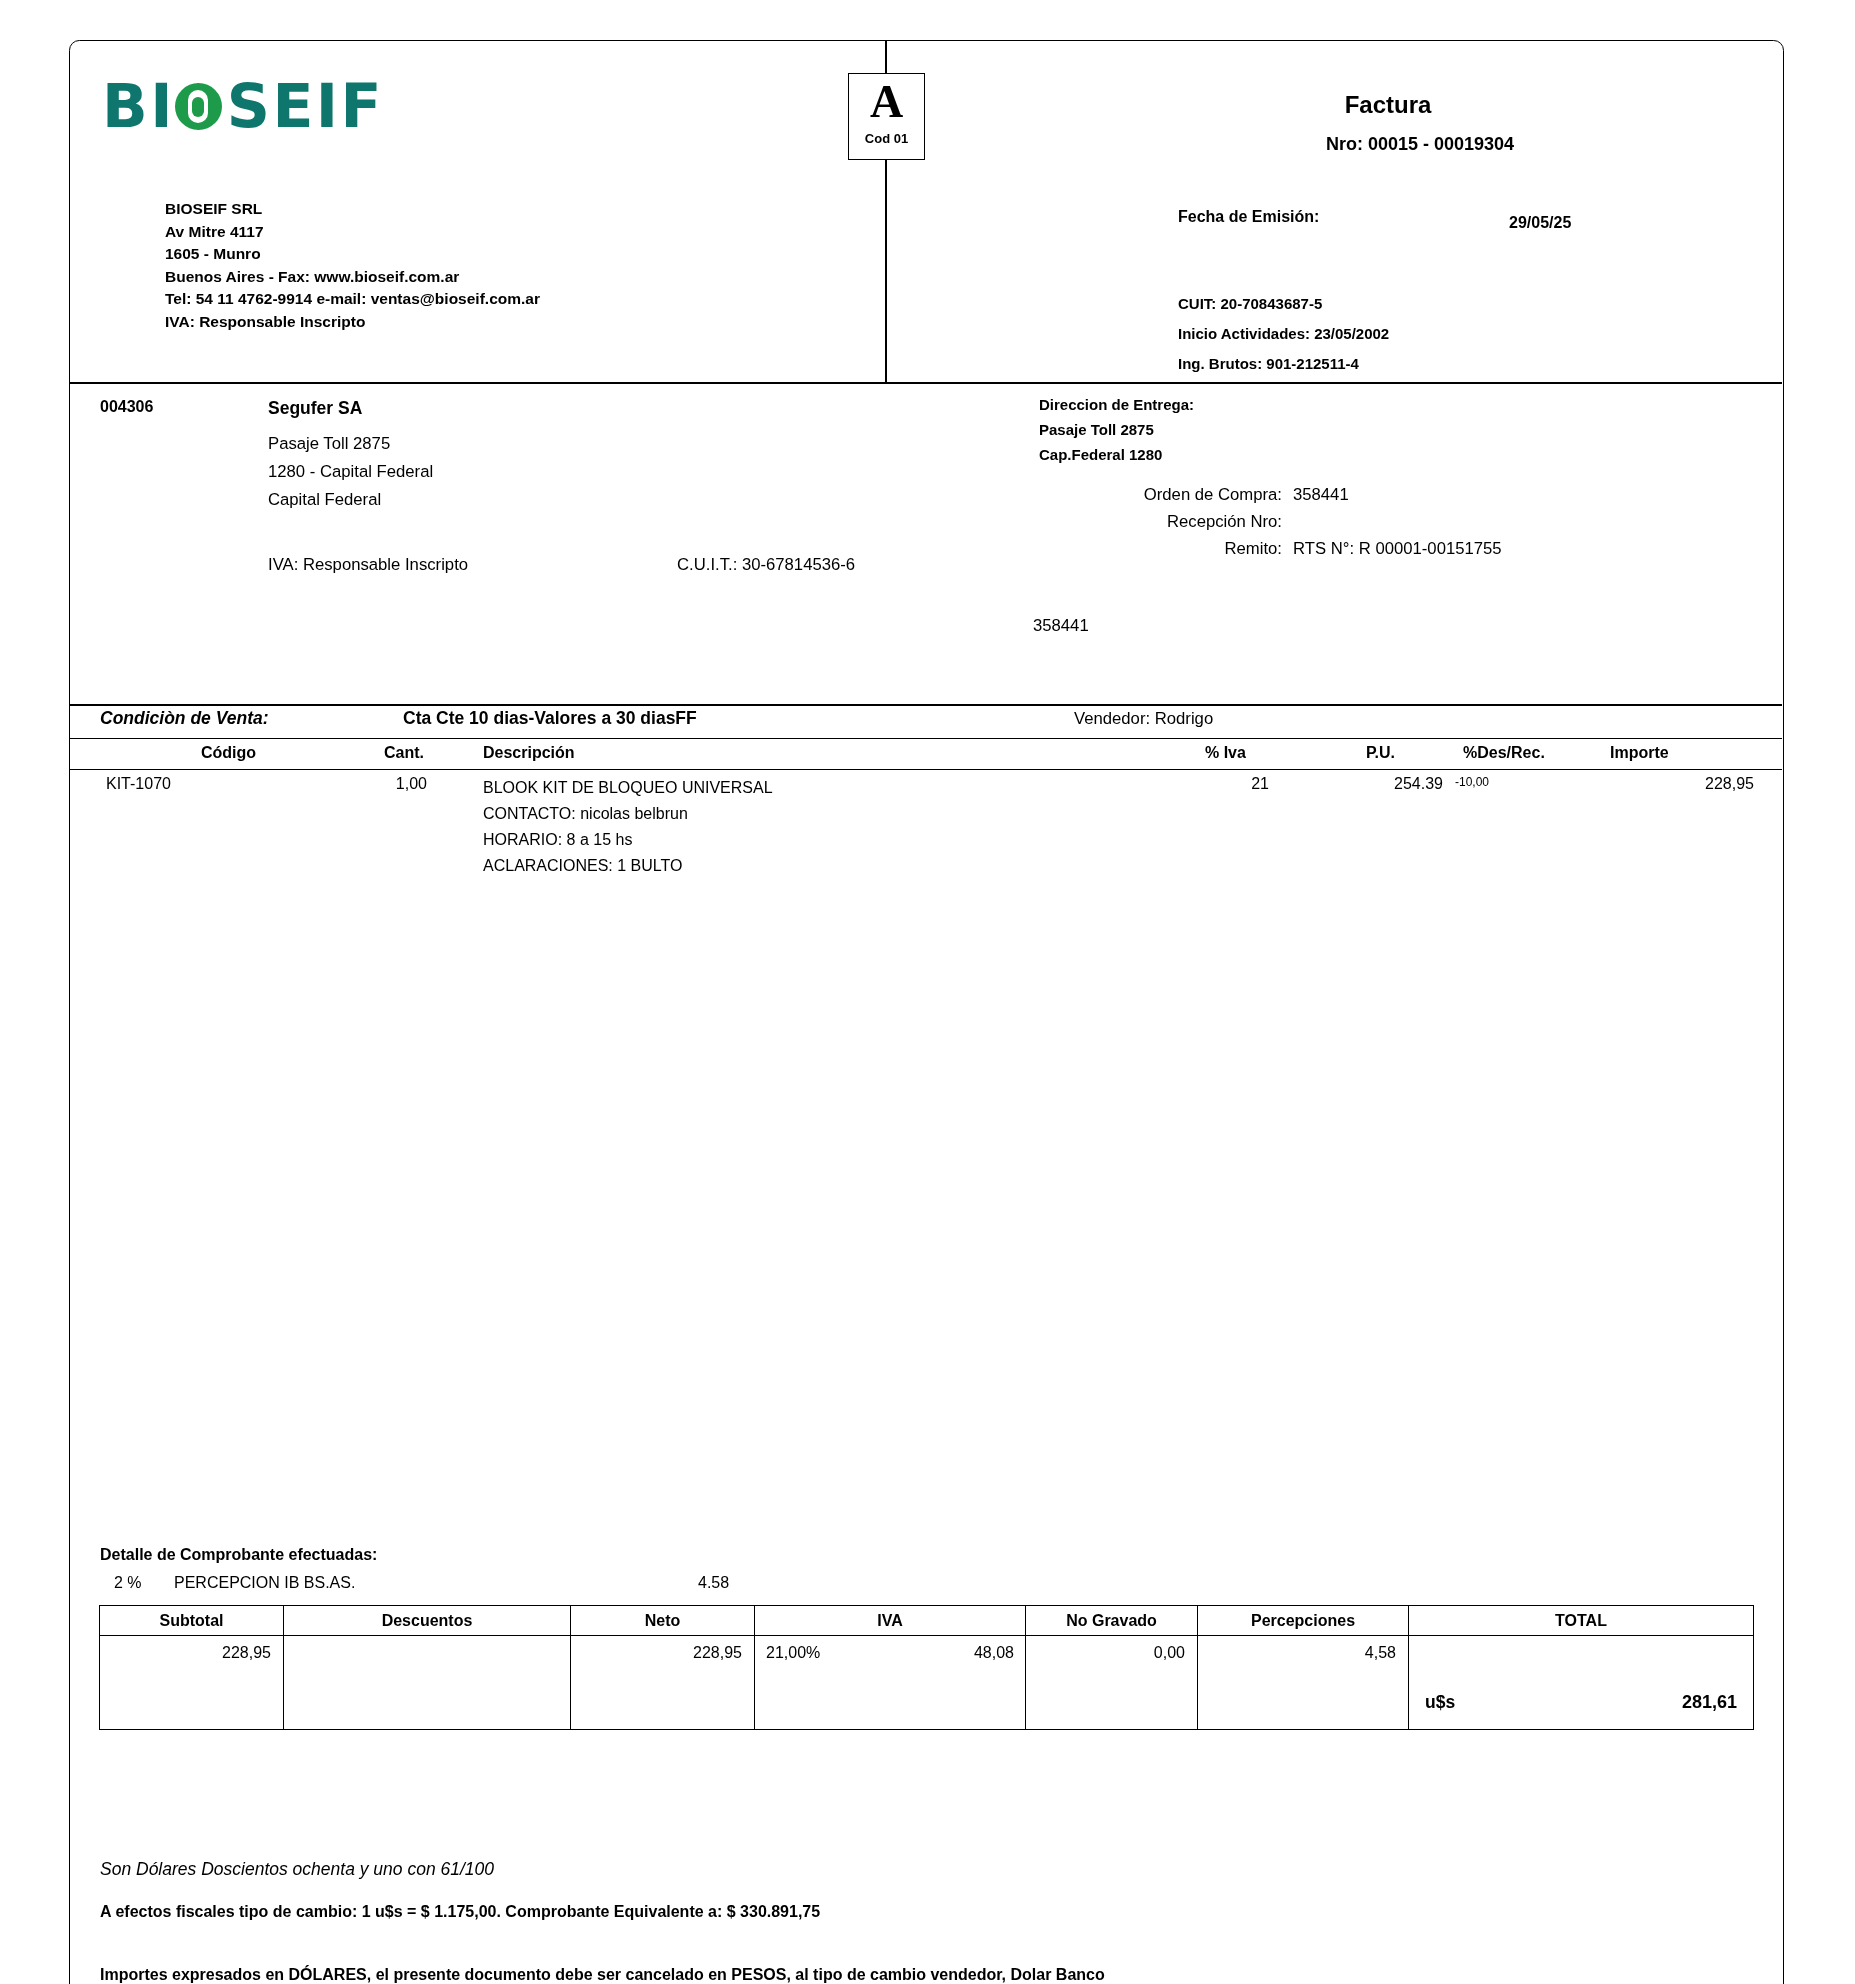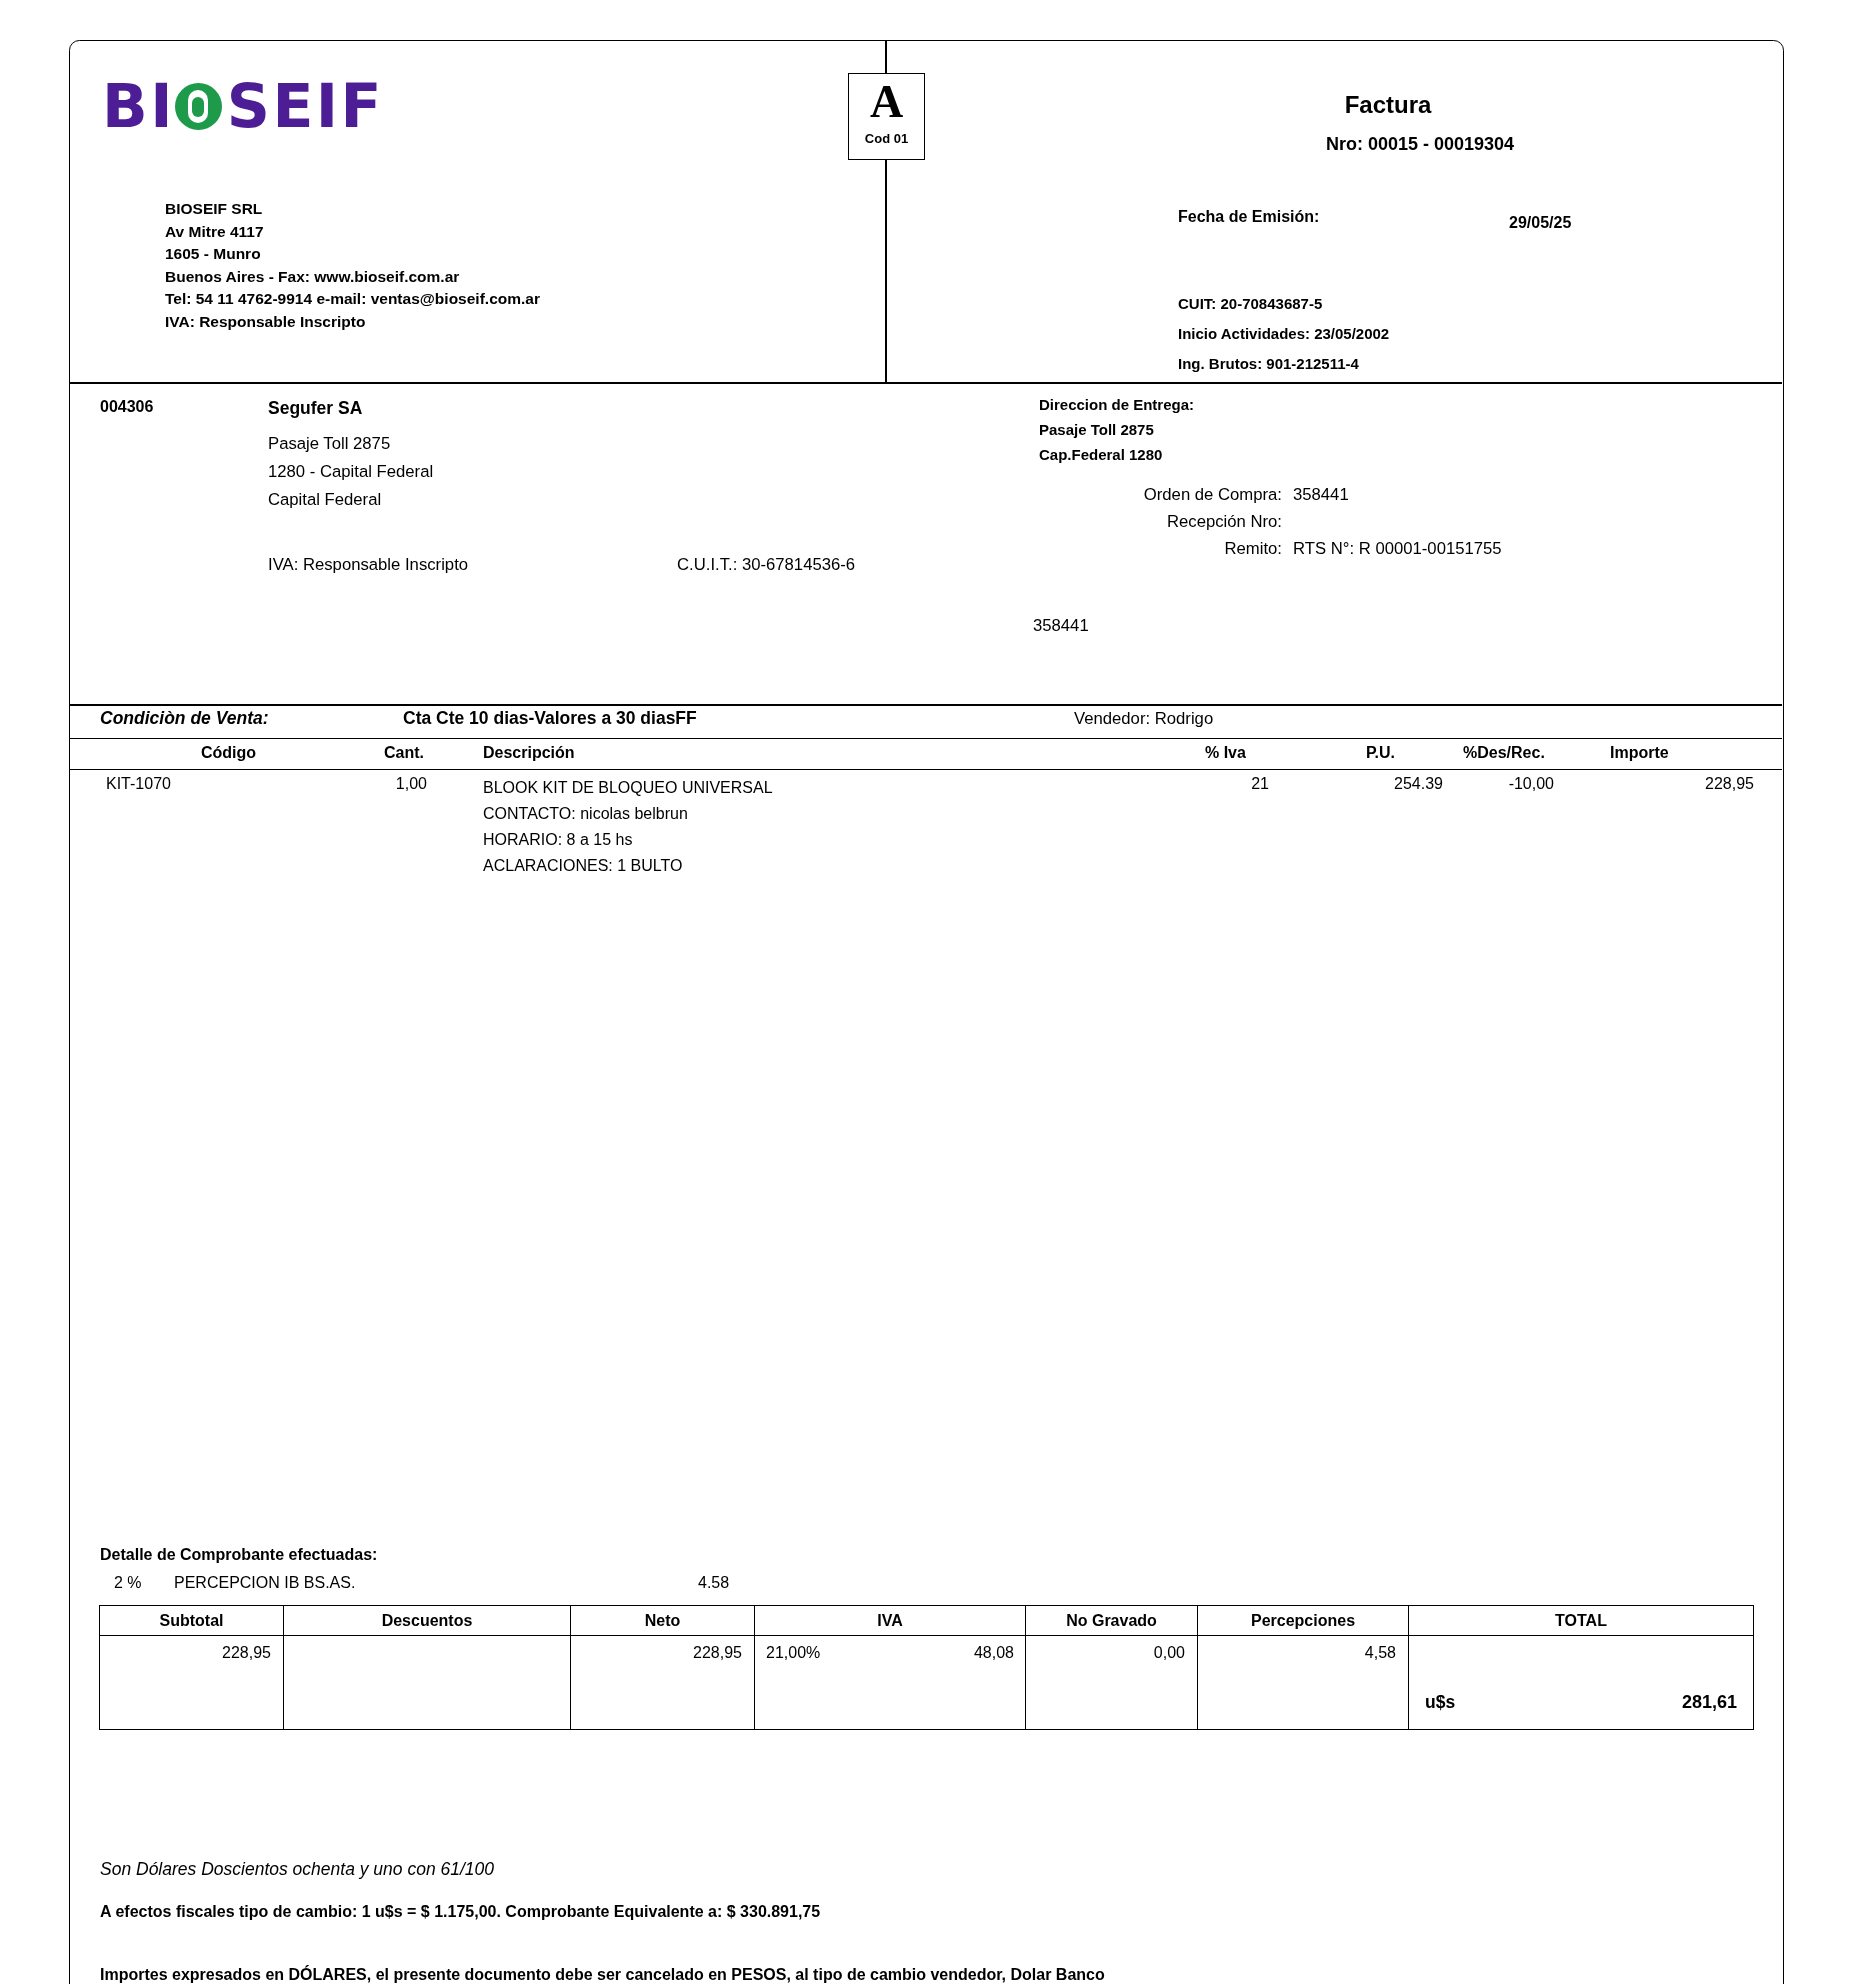--- a/index.html
+++ b/index.html
@@ -40,21 +40,21 @@
     position: absolute;
     left: 32px;
     top: 30px;
     font-size: 60px;
     font-weight: bold;
     letter-spacing: 2.4px;
     color: #2f7bbf;
     font-family: "DejaVu Sans", sans-serif;
     white-space: nowrap;
   }
-  .logo .b1 { color:#4c1d95; }
+  .logo .b1 { color:#0f766e; }
   .logo-o-wrap {
     display: inline-block;
     position: relative;
     width: 52px;
     height: 51px;
     vertical-align: -7.1px;
   }
   .logo-o-wrap .ring {
     position: absolute;
     left: 0; top: 0;
@@ -281,21 +281,21 @@
     left: 0;
     top: 729px;
     width: 1712px;
     height: 806px;
   }
   .item-code { position: absolute; left: 36px; font-size: 16px; }
   .item-qty { position: absolute; left: 278px; width: 79px; text-align: right; font-size: 16px; }
   .item-desc { position: absolute; left: 413px; font-size: 16px; line-height: 26px; }
   .item-iva { position: absolute; left: 1151px; width: 48px; text-align: right; font-size: 16px; }
   .item-pu { position: absolute; left: 1270px; width: 103px; text-align: right; font-size: 16px; }
-  .item-desc-pct { position: absolute; left: 1385px; width: 99px; text-align: right; font-size: 16px; }
+  .item-desc-pct { position: absolute; left: 1385px; width: 99px; text-align: left; font-size: 12px; }
   .item-amount { position: absolute; left: 1509px; width: 175px; text-align: right; font-size: 16px; }
 
   
   .perc-title {
     position: absolute;
     left: 30px;
     top: 1505px;
     font-size: 16px;
     font-weight: bold;
   }

